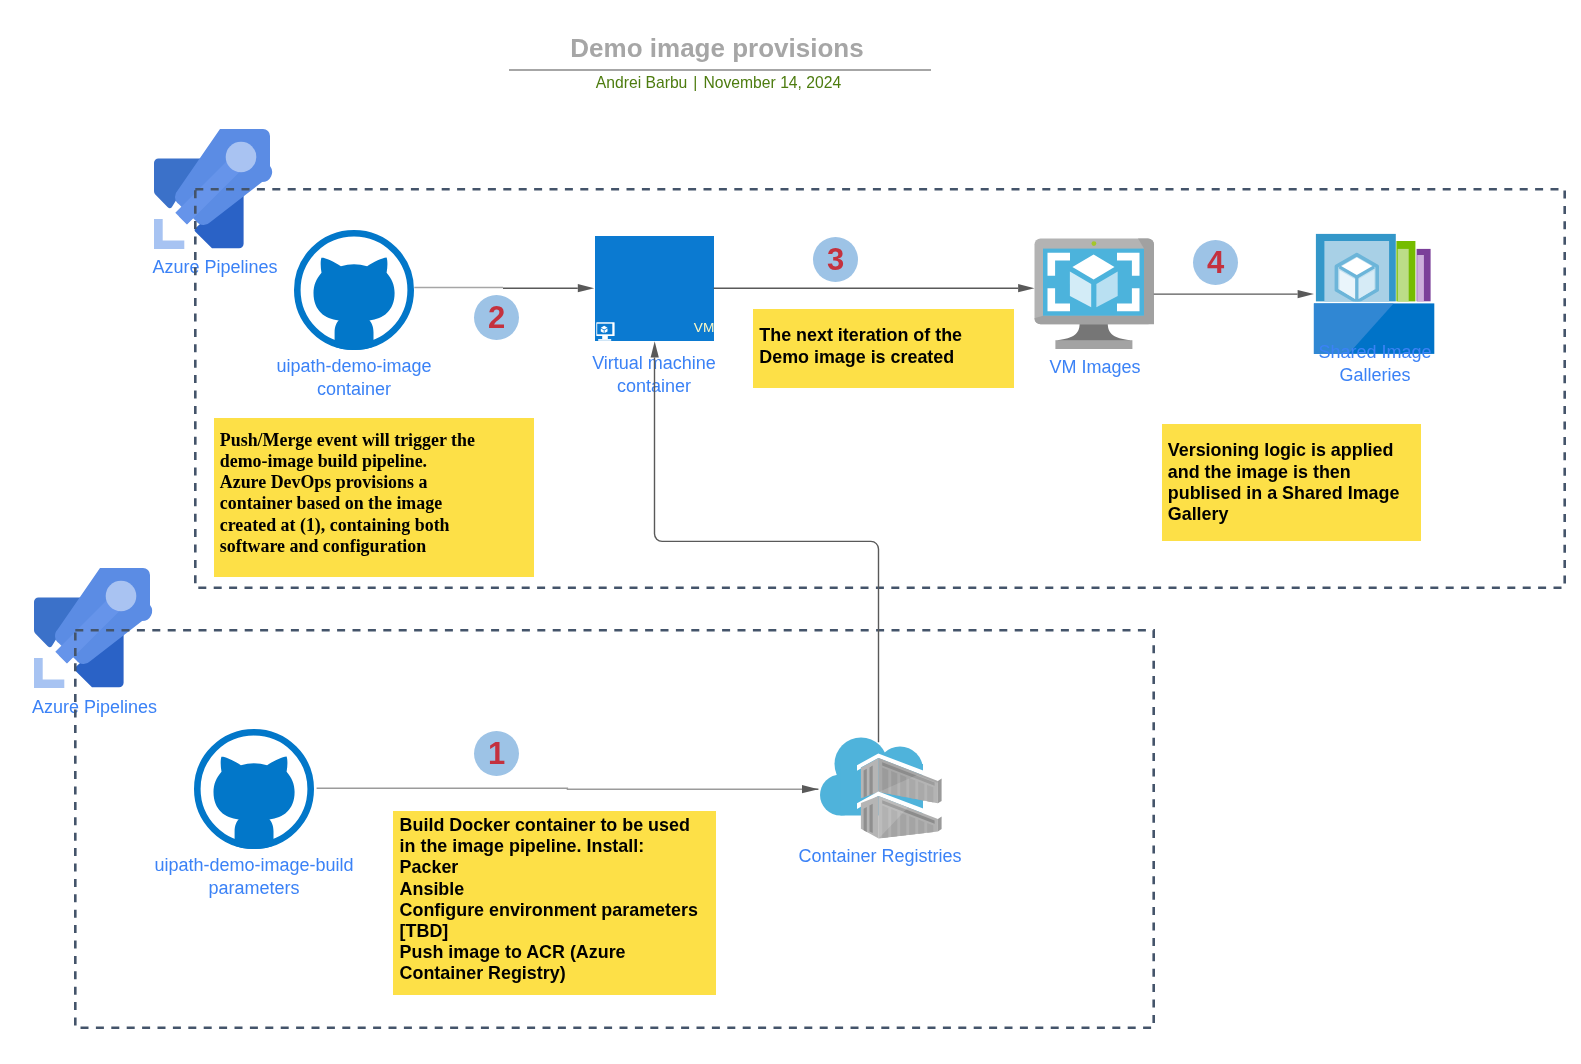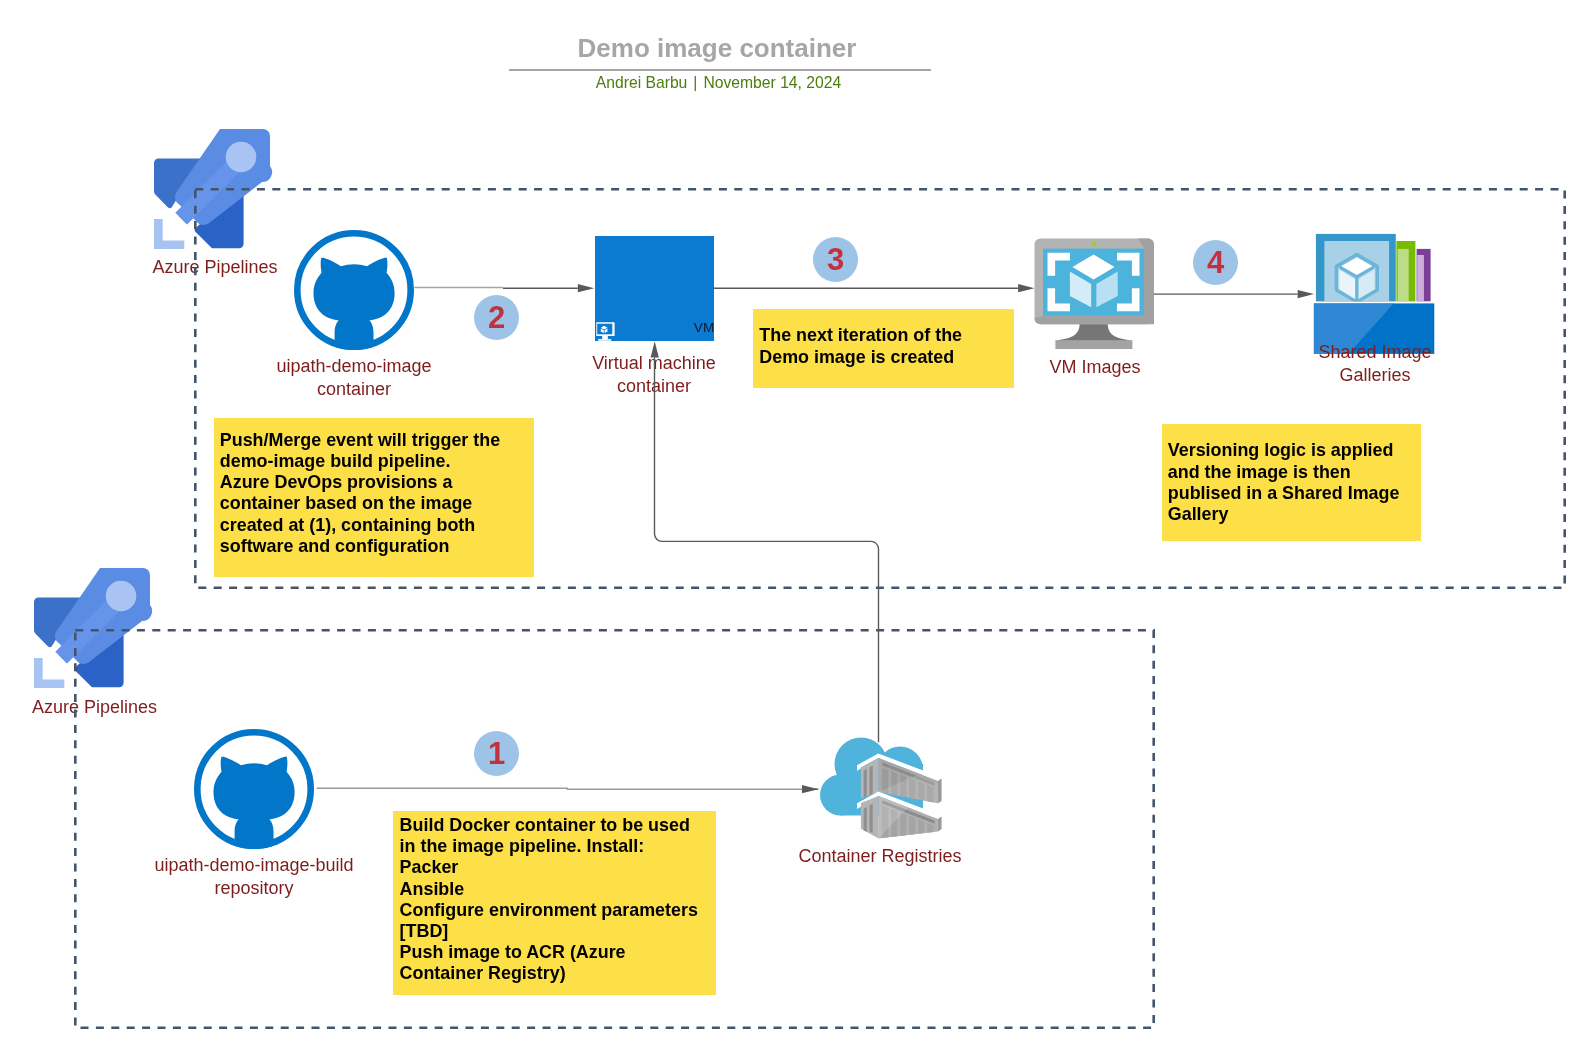--- a/index.html
+++ b/index.html
@@ -26,46 +26,46 @@
   #subtitle .sep { padding:0 6px; }
 
   
   .dashrect { fill:none; stroke:#44546a; stroke-width:2.6; stroke-dasharray:8 7.4; }
 
   
   .note {
     background:#fde047; color:#000; font-weight:bold; font-size:17.9px;
     line-height:21.2px; box-sizing:border-box; white-space:pre;
   }
-  #note-push    { left:214px;    top:417.9px; width:320px;   height:158.7px; padding:11.9px 0 0 5.8px; }
+  #note-push    { left:214px;    top:417.9px; width:320px;   height:158.7px; padding:11.9px 0 0 5.8px;font-family:Liberation Serif, serif; }
   #note-next    { left:753.2px;  top:309.1px; width:260.8px; height:78.8px;  padding:16.3px 0 0 6.1px; }
   #note-version { left:1133.7px; top:424.1px; width:259.2px; height:116.5px; padding:16.3px 0 0 6.1px;margin-left:28px; }
   #note-build   { left:393.3px;  top:811.3px; width:322.4px; height:183.8px; padding:3.7px 0 0 6.3px; }
 
   
   #vmbox { left:595px; top:236px; width:118.5px; height:105.3px; background:#0b7ad1; overflow:hidden; }
-  #vmbadge { left:98.8px; top:85px; color:#0f172a; font-size:13.7px; line-height:1; white-space:nowrap; }
-
-  
-  .nodelabel { font-size:18px; color:#7f1d1d; text-align:center; line-height:23px; white-space:pre; }
+  #vmbadge { left:98.8px; top:85px; color:#fef9c3; font-size:13.7px; line-height:1; white-space:nowrap; }
+
+  
+  .nodelabel { font-size:18px; color:#3b82f6; text-align:center; line-height:23px; white-space:pre; }
 
   
   .step {
     width:45px; height:45px; border-radius:50%;
     background:#9dc3e6; color:#c4313e; font-weight:bold; font-size:31px;
     display:flex; align-items:center; justify-content:center;
     line-height:1;
   }
 
   svg { display:block; overflow:visible; }
 </style>
 </head>
 <body>
 
-<div class="abs" id="title">Demo image container</div>
+<div class="abs" id="title">Demo image provisions</div>
 <div class="abs" id="title-rule"></div>
 <div class="abs" id="subtitle"><span>Andrei Barbu</span><span class="sep">|</span><span>November 14, 2024</span></div>
 
 <svg class="abs" id="defs-layer" style="left:0;top:0;width:0;height:0" width="0" height="0">
     <defs>
 
   <g id="ap-rocket">
 
     <path d="M4 91 h8.7 v21.5 h21.6 v8.4 H4 Z" fill="#a7c3f2"></path>
 
@@ -278,21 +278,21 @@
 <div class="abs step" style="left:474px;top:730.8px">1</div>
 <div class="abs step" style="left:474px;top:295px">2</div>
 <div class="abs step" style="left:813px;top:237.4px">3</div>
 <div class="abs step" style="left:1193px;top:240.3px">4</div>
 
 <div class="abs nodelabel" style="left:150px;top:256px;width:130px">Azure Pipelines</div>
 <div class="abs nodelabel" style="left:29.6px;top:696px;width:130px">Azure Pipelines</div>
 <div class="abs nodelabel" style="left:254px;top:355px;width:200px">uipath-demo-image
 container</div>
 <div class="abs nodelabel" style="left:134px;top:854px;width:240px">uipath-demo-image-build
-repository</div>
+parameters</div>
 <div class="abs nodelabel" style="left:574px;top:352px;width:160px">Virtual machine
 container</div>
 <div class="abs nodelabel" style="left:1015px;top:356px;width:160px">VM Images</div>
 <div class="abs nodelabel" style="left:1295px;top:341px;width:160px">Shared Image
 Galleries</div>
 <div class="abs nodelabel" style="left:790px;top:845px;width:180px">Container Registries</div>
 
 <div class="abs note" id="note-push">Push/Merge event will trigger the
 demo-image build pipeline.
 Azure DevOps provisions a

